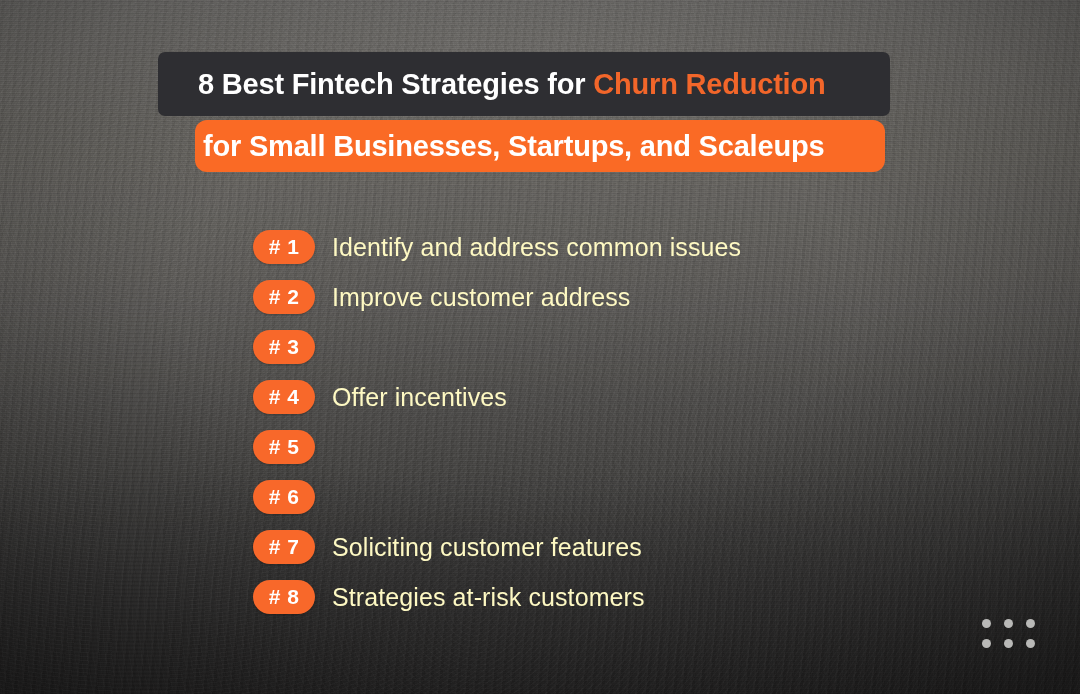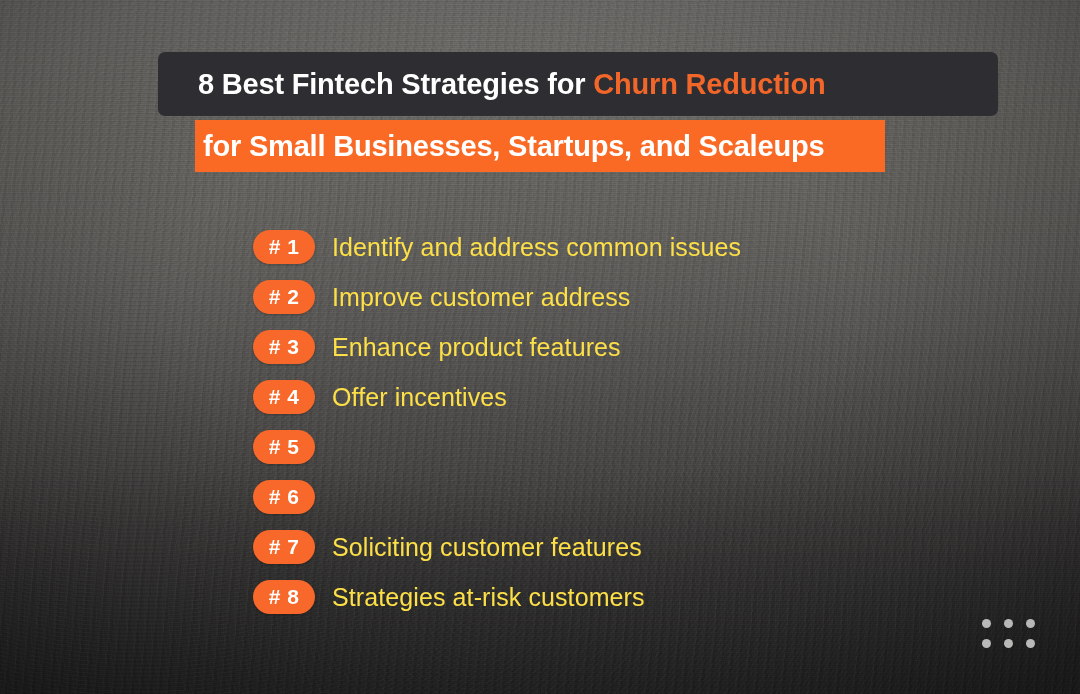--- a/index.html
+++ b/index.html
@@ -67,21 +67,21 @@
   .vignette {
     position:absolute; inset:0;
     background:radial-gradient(ellipse 78% 72% at 48% 42%,
        rgba(0,0,0,0) 40%, rgba(0,0,0,0.18) 72%, rgba(0,0,0,0.42) 100%);
   }
 
   
   .bar-dark {
     position:absolute;
     left:158px; top:52px;
-    width:840px; height:64px;
+    width:732px; height:64px;
     background:#2e2e32;
     border-radius:7px;
     display:flex; align-items:center;
     padding-left:40px;
     z-index:4;
   }
   .bar-dark .t {
     font-size:29px;
     font-weight:bold;
     letter-spacing:-0.2px;
@@ -91,20 +91,21 @@
   .bar-dark .t .accent { color:#f2662a; }
 
   .bar-orange {
     position:absolute;
     left:195px; top:120px;
     width:690px; height:52px;
     background:#fa6a25;
     display:flex; align-items:center;
     padding-left:8px;
     z-index:3;
+    border-radius:12px;
   }
   .bar-orange .t {
     font-size:29px;
     font-weight:bold;
     letter-spacing:-0.2px;
     color:#ffffff;
     white-space:nowrap;
   }
 
   
@@ -130,21 +131,21 @@
     color:#ffffff;
     font-size:21px;
     font-weight:bold;
     letter-spacing:0.5px;
     box-shadow:0 1px 2px rgba(0,0,0,0.25);
   }
   .row-text {
     margin-left:17px;
     font-size:25px;
     font-weight:normal;
-    color:#fde047;
+    color:#fef9c3;
     white-space:nowrap;
     letter-spacing:0.1px;
   }
 
   
   .dots {
     position:absolute;
     left:982px; top:619px;
     display:grid;
     grid-template-columns:repeat(3, 9px);
@@ -185,21 +186,20 @@
       <div class="row-text">Identify and address common issues</div>
     </div>
 
     <div class="row">
       <div class="badge"># 2</div>
       <div class="row-text">Improve customer address</div>
     </div>
 
     <div class="row">
       <div class="badge"># 3</div>
-      <div class="row-text">Enhance product features</div>
     </div>
 
     <div class="row">
       <div class="badge"># 4</div>
       <div class="row-text">Offer incentives</div>
     </div>
 
     <div class="row">
       <div class="badge"># 5</div>
     </div>

